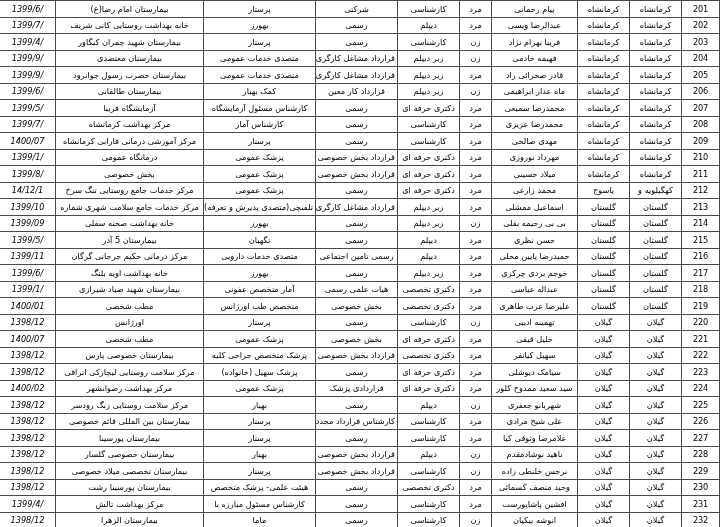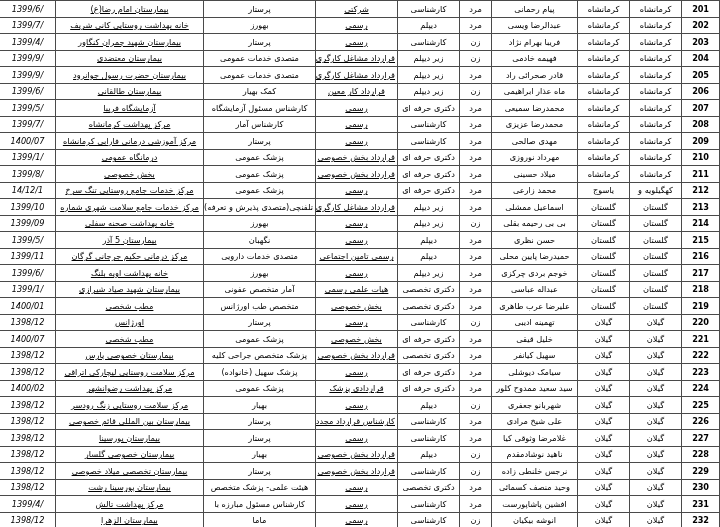--- a/index.html
+++ b/index.html
@@ -47,33 +47,33 @@
   col.c-name     { width: 86px; }
   col.c-gender   { width: 32px; }
   col.c-qual     { width: 62px; }
   col.c-emp      { width: 82px; }
   col.c-job      { width: 112px; }
   col.c-place    { width: 148px; }
   col.c-date     { width: 56px; }
 
   td.idx {
     font-size: 13px;
-    font-weight: bold;
+    font-weight: normal;
     font-family: "DejaVu Sans", "Liberation Sans", sans-serif;
     letter-spacing: -0.2px;
   }
   td.date {
     font-size: 9.5px;
     font-family: "DejaVu Sans", "Liberation Sans", sans-serif;
     direction: ltr;
     font-style: italic;
   }
-  td.place { font-size: 8.4px; text-decoration: underline; }
+  td.place { font-size: 8.4px; }
   td.job   { font-size: 8.2px; }
-  td.emp   { font-size: 8.2px; text-decoration: underline; }
+  td.emp   { font-size: 8.2px; }
   td.qual  { font-size: 8.4px; }
   td.gender{ font-size: 8.6px; }
   td.name  { font-size: 8.4px; }
   td.prov, td.city { font-size: 8.6px; }
   tr.r { height: 15.5px; }
 </style>
 </head>
 <body>
 
 <div id="sheet">

